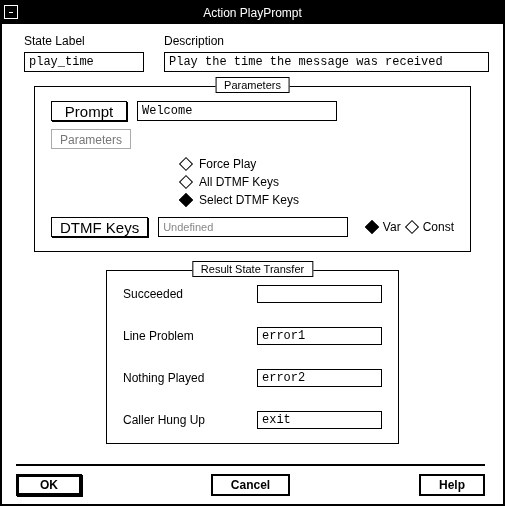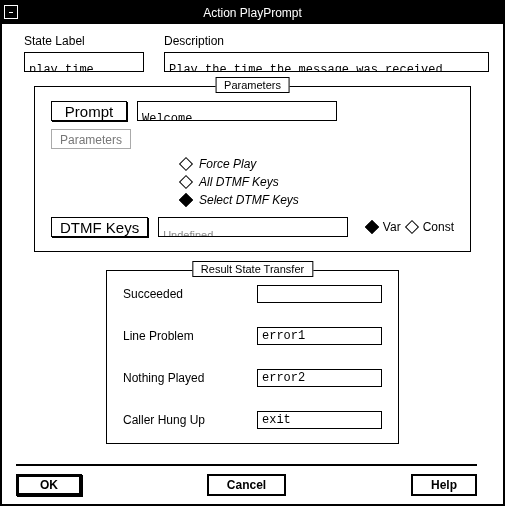--- a/index.html
+++ b/index.html
@@ -56,21 +56,21 @@
   .col-desc  { flex: 1; }
   .lbl {
     font-weight: normal;
     margin-bottom: 4px;
     display: block;
   }
   .field {
     border: 1px solid #000;
     height: 20px;
     line-height: 18px;
-    padding: 8px 4px;
+    padding: 0 4px;
     font-family: "Courier New", monospace;
     font-size: 12px;
     background: #fff;
     overflow: hidden;
     white-space: nowrap;
   }
   .fieldset {
     border: 1px solid #000;
     margin: 0 18px 14px 18px;
     position: relative;
@@ -115,21 +115,20 @@
     font-size: 12px;
     height: 20px;
     line-height: 16px;
   }
   .prompt-input {
     flex: 1;
     max-width: 200px;
   }
   .check-group {
     margin: 6px 0 10px 130px;
-    font-style: italic;
   }
   .check-row {
     display: flex;
     align-items: center;
     gap: 8px;
     margin: 4px 0;
     font-size: 12px;
   }
   .diamond {
     width: 10px;
@@ -176,21 +175,21 @@
     height: 18px;
     line-height: 16px;
     padding: 0 4px;
     font-family: "Courier New", monospace;
     font-size: 12px;
     background: #fff;
   }
   .button-bar {
     position: absolute;
     left: 0;
-    right: 12px;
+    right: 4px;
     bottom: 8px;
     padding: 0 14px;
   }
   .button-bar-inner {
     border-top: 2px solid #000;
     padding-top: 8px;
     display: flex;
     align-items: center;
   }
   .push-btn {

